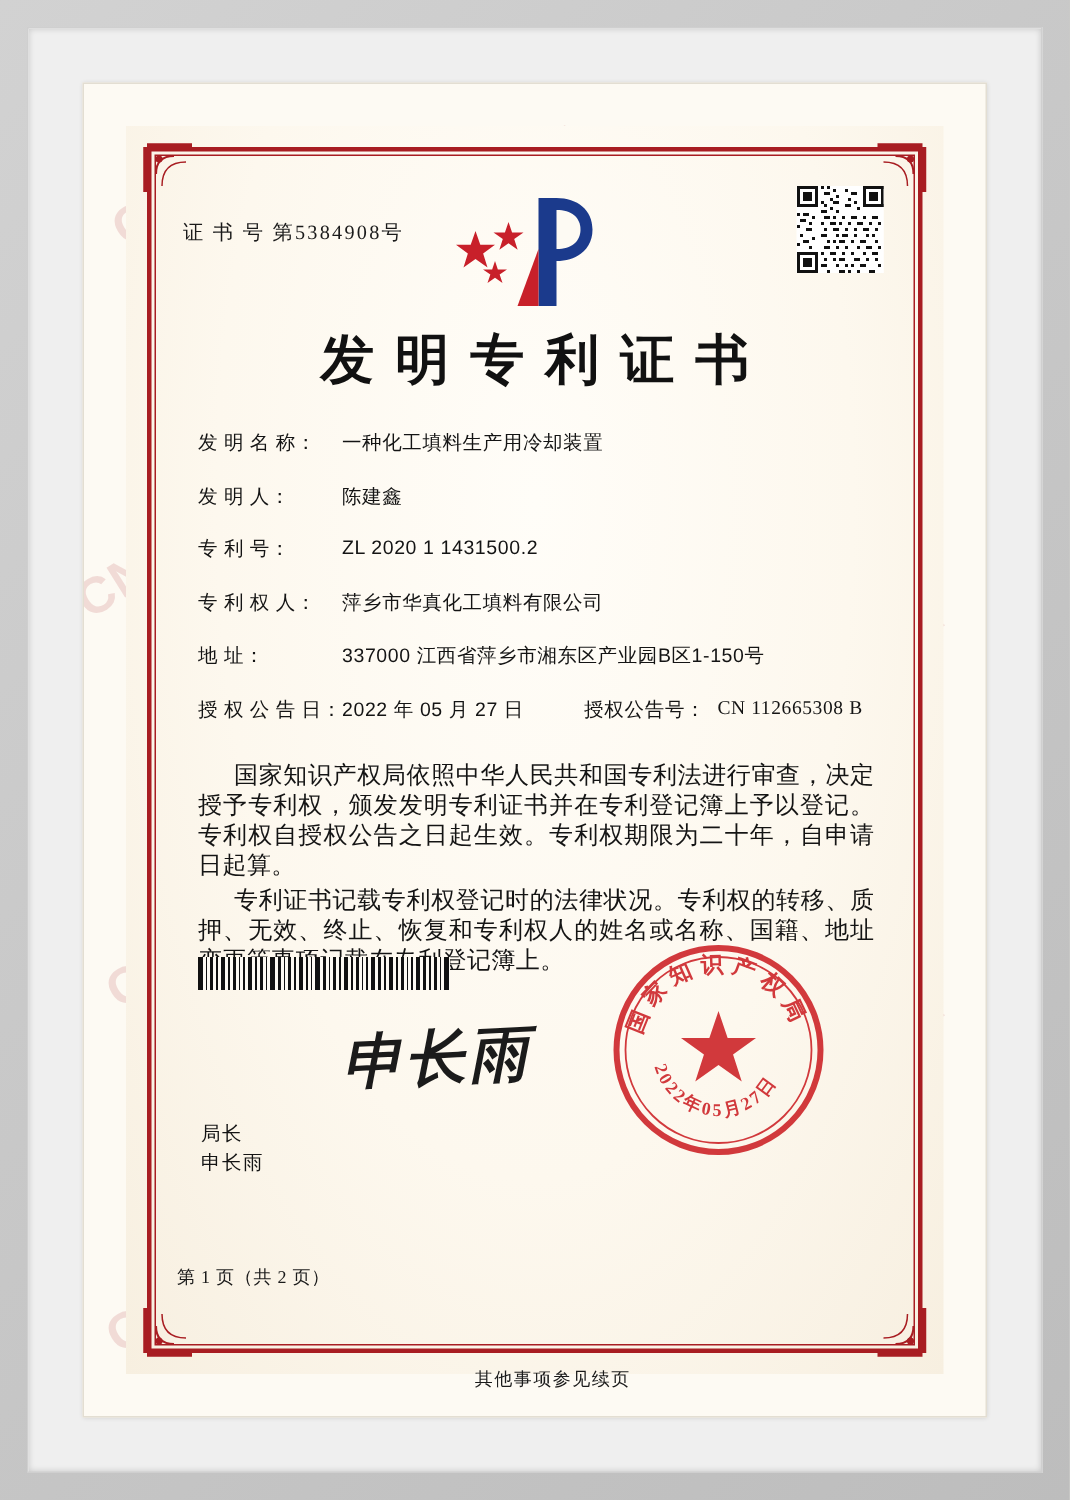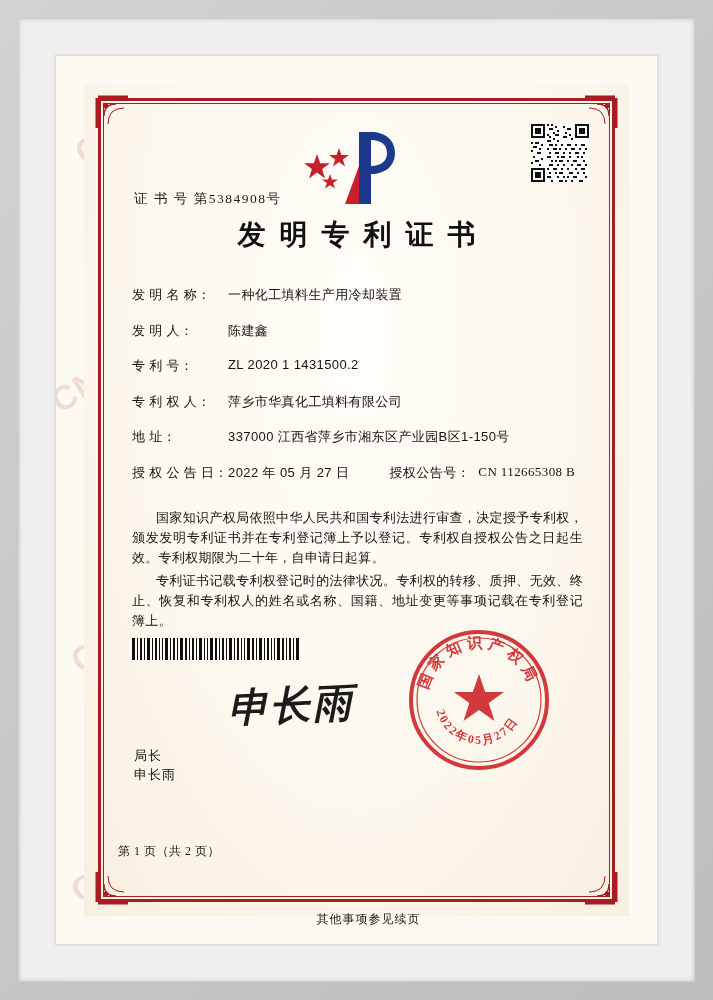--- a/index.html
+++ b/index.html
@@ -82,46 +82,45 @@
   .corner svg { display:block; }
 
   #content {
     position: absolute;
     left: 34px; top: 34px; right: 34px; bottom: 34px;
   }
 
   
   #cert-no {
     position: absolute;
-    left: 16px; top: 28px;
+    left: 4px; top: 28px;
     font-size: 13.5px;
     color: #1a1a1a;
     letter-spacing: 1.5px;
-    margin-top: 44px;
   }
   #logo {
     position: absolute;
     left: 50%;
     transform: translateX(-50%);
     top: 8px;
     width: 120px; height: 86px;
   }
   #qr {
     position: absolute;
     right: 6px; top: 6px;
     width: 58px; height: 58px;
     background: #fff;
   }
 
   #title {
     position: absolute;
     top: 98px;
     left: 0; right: 0;
     text-align: center;
-    font-size: 28px;
+    font-size: 36px;
     font-weight: bold;
     letter-spacing: 14px;
     color: #111;
     text-indent: 14px;
     font-family: "DejaVu Serif", "Liberation Serif", serif;
   }
 
   
   #fields {
     position: absolute;
@@ -156,21 +155,21 @@
   .frow.split .fval2 {
     margin-left: 8px;
     letter-spacing: 0.4px;
   }
 
   
   #paras {
     position: absolute;
     top: 390px;
     left: 14px; right: 12px;
-    font-size: 13px;
+    font-size: 16px;
     line-height: 20px;
     color: #141414;
     text-align: justify;
   }
   #paras p {
     margin: 0 0 3px 0;
     text-indent: 24px;
     letter-spacing: 0.3px;
   }
 

